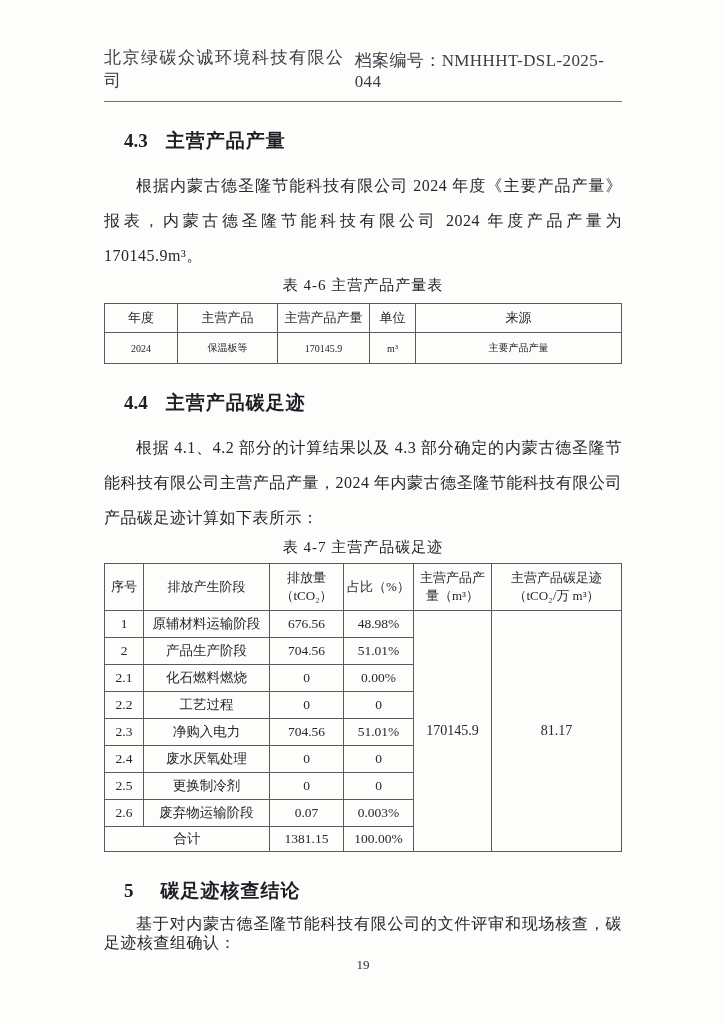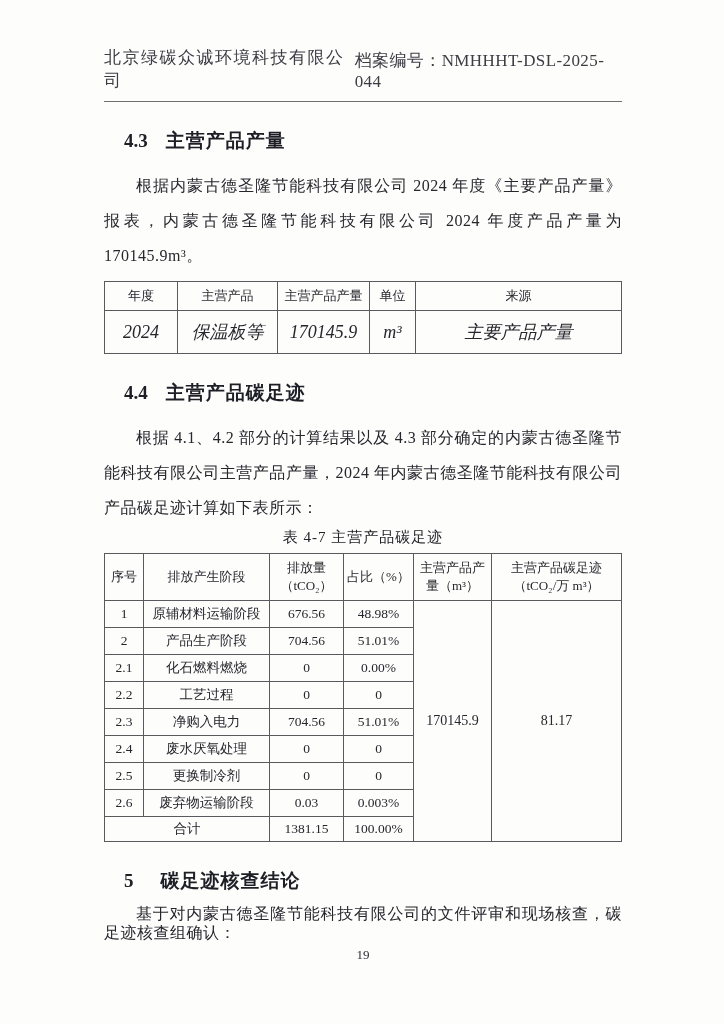--- a/index.html
+++ b/index.html
@@ -72,21 +72,21 @@
     border: 1px solid #595a5e;
     font-weight: normal;
     text-align: center;
     vertical-align: middle;
     padding: 0 2px;
     color: #26262d;
   }
 
   .t46 { margin-top: 8px; }
   .t46 th { height: 29px; font-size: 13px; }
-  .t46 td { height: 43px; font-size: 18px; font-style: italic; }
+  .t46 td { height: 31px; font-size: 10px; }
 
   .t47 { margin-top: 6px; }
   .t47 th { height: 47px; font-size: 13px; line-height: 18px; }
   .t47 td { height: 27px; font-size: 13.5px; }
   .t47 .total-row td { height: 25px; }
   .t47 .hdr-line { display: block; }
   .t47 .merged-cell { font-size: 14px; }
 
   
   .page-num {
@@ -104,20 +104,21 @@
   <div class="doc-header">
     <span class="company">北京绿碳众诚环境科技有限公司</span>
     <span class="fileno"><span>档案编号：</span><span>NMHHHT-DSL-2025-044</span></span>
   </div>
 
   <div class="section-heading">
     <span class="sec-num">4.3</span><span>主营产品产量</span>
   </div>
   <p class="para">根据内蒙古德圣隆节能科技有限公司 2024 年度《主要产品产量》报表，内蒙古德圣隆节能科技有限公司 2024 年度产品产量为 170145.9m³。</p>
 
+  <div class="caption">表 4-6 主营产品产量表</div>
   <table class="t46">
     <colgroup>
       <col style="width:73px">
         <col style="width:100px">
         <col style="width:92px">
         <col style="width:46px">
         <col>
     </colgroup>
     <tbody>
         <tr>
@@ -210,21 +211,21 @@
     </tr>
     <tr>
       <td>2.5</td>
       <td>更换制冷剂</td>
       <td>0</td>
       <td>0</td>
     </tr>
     <tr>
       <td>2.6</td>
       <td>废弃物运输阶段</td>
-      <td>0.03</td>
+      <td>0.07</td>
       <td>0.003%</td>
     </tr>
     <tr class="total-row">
       <td colspan="2">合计</td>
       <td>1381.15</td>
       <td>100.00%</td>
     </tr>
   </tbody>
     </table>
 

